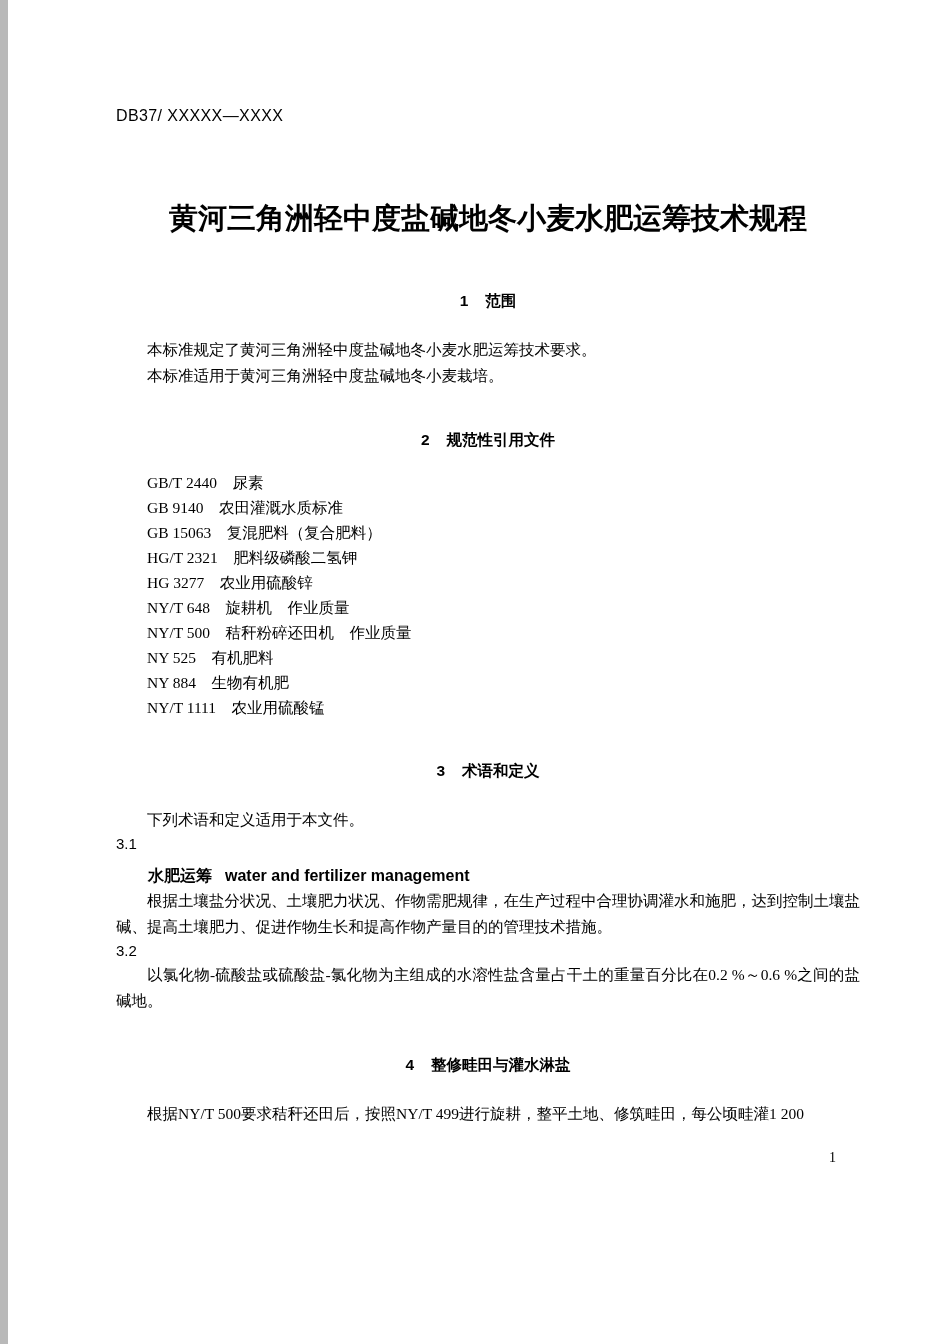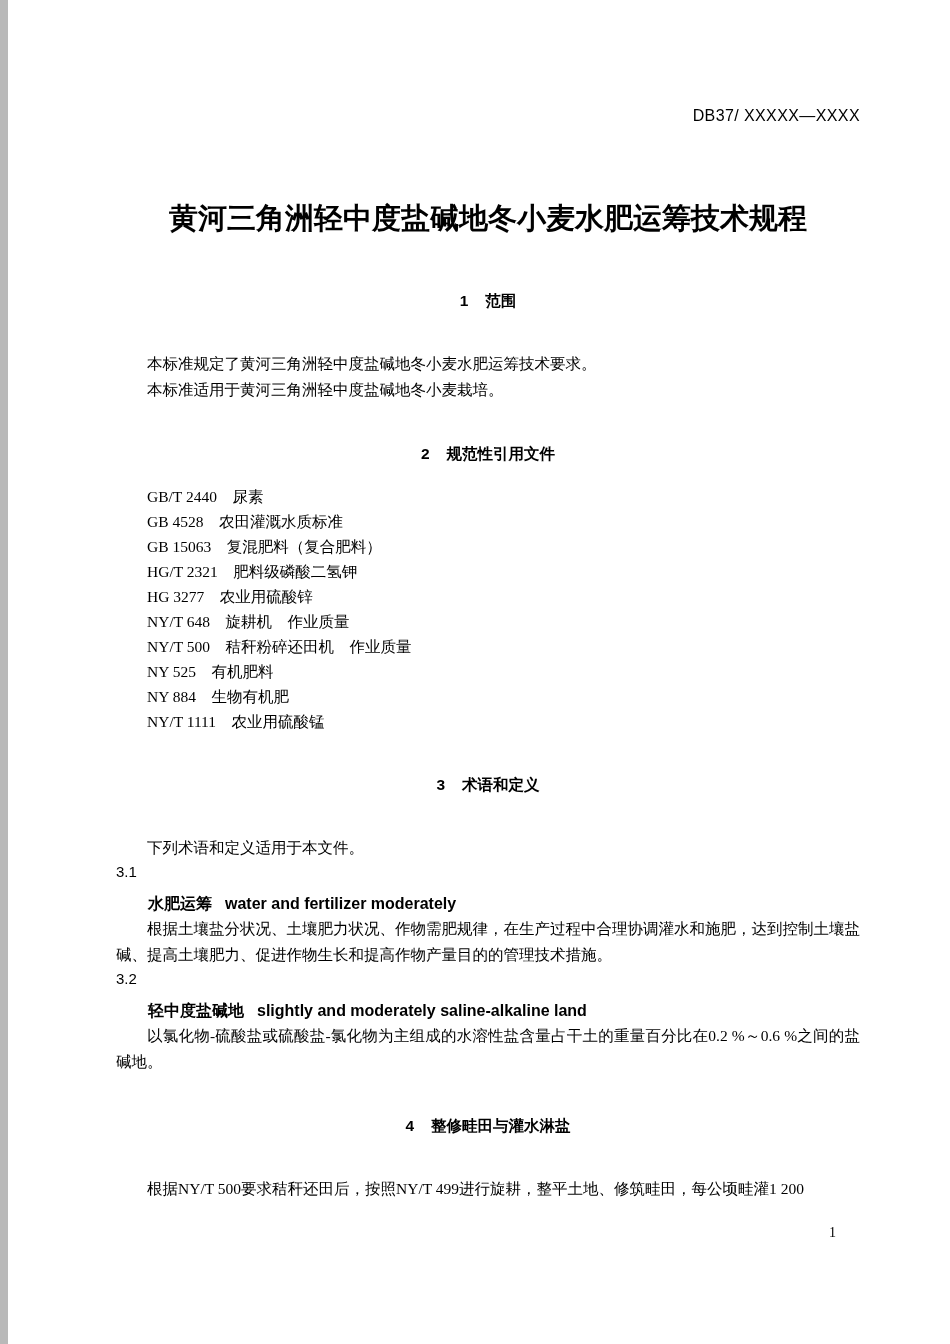--- a/index.html
+++ b/index.html
@@ -17,21 +17,20 @@
     width: 8px; height: 100%;
     background: #b9b9b9;
   }
   .page {
     position: relative;
     width: 100%;
     height: 100%;
     padding: 106px 90px 30px 116px;
   }
   .doc-code {
-    text-align: right;
     font-family: "Liberation Sans", "DejaVu Sans", sans-serif;
     font-size: 16px;
     line-height: 20px;
     letter-spacing: 0.4px;
   }
   .doc-title {
     margin-top: 76px;
     text-align: center;
     font-family: "Liberation Sans", "DejaVu Sans", sans-serif;
     font-weight: bold;
@@ -46,21 +45,21 @@
     text-align: center;
   }
   .sec-heading .sec-num { margin-right: 17px; }
   .body-p {
     font-size: 15.5px;
     line-height: 26px;
     text-indent: 2em;
     text-align: justify;
   }
   .mt-h1   { margin-top: 56px; }
-  .mt-par  { margin-top: 39px; }
+  .mt-par  { margin-top: 25px; }
   .mt-h    { margin-top: 40px; }
   .refs    { margin-top: 19px; }
   .ref-line {
     font-size: 15.5px;
     line-height: 25px;
     margin-left: 2em;
   }
   .clause-num {
     font-family: "Liberation Sans", "DejaVu Sans", sans-serif;
     font-size: 15px;
@@ -100,46 +99,43 @@
     <span class="sec-num">1</span><span>范围</span>
   </h2>
   <p class="body-p mt-par">本标准规定了黄河三角洲轻中度盐碱地冬小麦水肥运筹技术要求。</p>
   <p class="body-p">本标准适用于黄河三角洲轻中度盐碱地冬小麦栽培。</p>
 
   <h2 class="sec-heading mt-h">
     <span class="sec-num">2</span><span>规范性引用文件</span>
   </h2>
   <div class="refs">
     <p class="ref-line">GB/T 2440　尿素</p>
-    <p class="ref-line">GB 4528　农田灌溉水质标准</p>
+    <p class="ref-line">GB 9140　农田灌溉水质标准</p>
     <p class="ref-line">GB 15063　复混肥料（复合肥料）</p>
     <p class="ref-line">HG/T 2321　肥料级磷酸二氢钾</p>
     <p class="ref-line">HG 3277　农业用硫酸锌</p>
     <p class="ref-line">NY/T 648　旋耕机　作业质量</p>
     <p class="ref-line">NY/T 500　秸秆粉碎还田机　作业质量</p>
     <p class="ref-line">NY 525　有机肥料</p>
     <p class="ref-line">NY 884　生物有机肥</p>
     <p class="ref-line">NY/T 1111　农业用硫酸锰</p>
   </div>
 
   <h2 class="sec-heading mt-h">
     <span class="sec-num">3</span><span>术语和定义</span>
   </h2>
   <p class="body-p mt-par">下列术语和定义适用于本文件。</p>
 
   <p class="clause-num mt-clause">3.1</p>
   <p class="term-line">
-    <span class="term-zh">水肥运筹</span><span class="term-en">water and fertilizer moderately</span>
+    <span class="term-zh">水肥运筹</span><span class="term-en">water and fertilizer management</span>
   </p>
   <p class="body-p def-p">根据土壤盐分状况、土壤肥力状况、作物需肥规律，在生产过程中合理协调灌水和施肥，达到控制土壤盐碱、提高土壤肥力、促进作物生长和提高作物产量目的的管理技术措施。</p>
 
   <p class="clause-num mt-clause">3.2</p>
-  <p class="term-line">
-    <span class="term-zh">轻中度盐碱地</span><span class="term-en">slightly and moderately saline-alkaline land</span>
-  </p>
   <p class="body-p def-p">以氯化物-硫酸盐或硫酸盐-氯化物为主组成的水溶性盐含量占干土的重量百分比在0.2 %～0.6 %之间的盐碱地。</p>
 
   <h2 class="sec-heading mt-h">
     <span class="sec-num">4</span><span>整修畦田与灌水淋盐</span>
   </h2>
   <p class="body-p mt-par">根据NY/T 500要求秸秆还田后，按照NY/T 499进行旋耕，整平土地、修筑畦田，每公顷畦灌1 200</p>
 
   <div class="page-number">1</div>
 
 </div>

